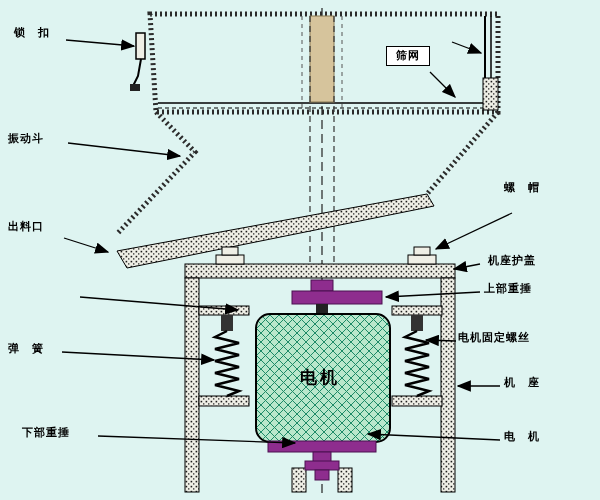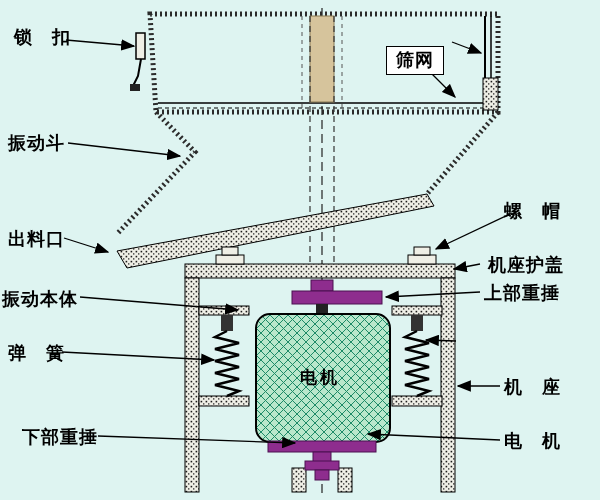--- a/index.html
+++ b/index.html
@@ -4,21 +4,21 @@
 <style>
   * { margin:0; padding:0; box-sizing:border-box; }
   html,body { width:600px; height:500px; }
   body { font-family:"Liberation Sans", sans-serif; }
   .stage {
     position:relative; width:600px; height:500px;
     background:#def4f1; overflow:hidden;
   }
   svg.diagram { position:absolute; left:0; top:0; }
   .lbl {
-    position:absolute; font-size:18px; font-weight:bold; color:#000;
+    position:absolute; font-size:11px; font-weight:bold; color:#000;
     white-space:nowrap; line-height:1.25; letter-spacing:1px;
     font-family:"Liberation Sans", sans-serif;
   }
   .lbl.boxed {
     background:#ffffff; border:1.5px solid #000; padding:2px 9px;
   }
   .lbl.motor-center { font-size:17px; letter-spacing:3px;font-family:Liberation Serif, serif; }
 </style>
 </head>
 <body>
@@ -119,27 +119,27 @@
       <line x1="480" y1="264" x2="454" y2="269" marker-end="url(#arr)"></line>
       <line x1="480" y1="292" x2="386" y2="297" marker-end="url(#arr)"></line>
       <line x1="456" y1="341" x2="426" y2="340" marker-end="url(#arr)"></line>
       <line x1="500" y1="386" x2="458" y2="386" marker-end="url(#arr)"></line>
       <line x1="500" y1="440" x2="368" y2="434" marker-end="url(#arr)"></line>
     </g>
   </svg>
 
   <div class="lbl" style="left:14px; top:26px;">锁　扣</div>
   <div class="lbl" style="left:8px;  top:132px;">振动斗</div>
-  <div class="lbl" style="left:8px;  top:228px;">出料口</div>
-  <div class="lbl" style="left:2px;  top:288px;">振动本体</div>
+  <div class="lbl" style="left:8px;  top:220px;">出料口</div>
   <div class="lbl" style="left:8px;  top:342px;">弹　簧</div>
   <div class="lbl" style="left:22px; top:426px;">下部重捶</div>
 
   <div class="lbl boxed" style="left:386px; top:46px;">筛网</div>
 
-  <div class="lbl" style="left:504px; top:200px;">螺　帽</div>
+  <div class="lbl" style="left:504px; top:181px;">螺　帽</div>
   <div class="lbl" style="left:488px; top:254px;">机座护盖</div>
   <div class="lbl" style="left:484px; top:282px;">上部重捶</div>
+  <div class="lbl" style="left:458px; top:331px;">电机固定螺丝</div>
   <div class="lbl" style="left:504px; top:376px;">机　座</div>
   <div class="lbl" style="left:504px; top:430px;">电　机</div>
 
   <div class="lbl motor-center" style="left:300px; top:367px;">电机</div>
 </div>
 
 </body></html>

